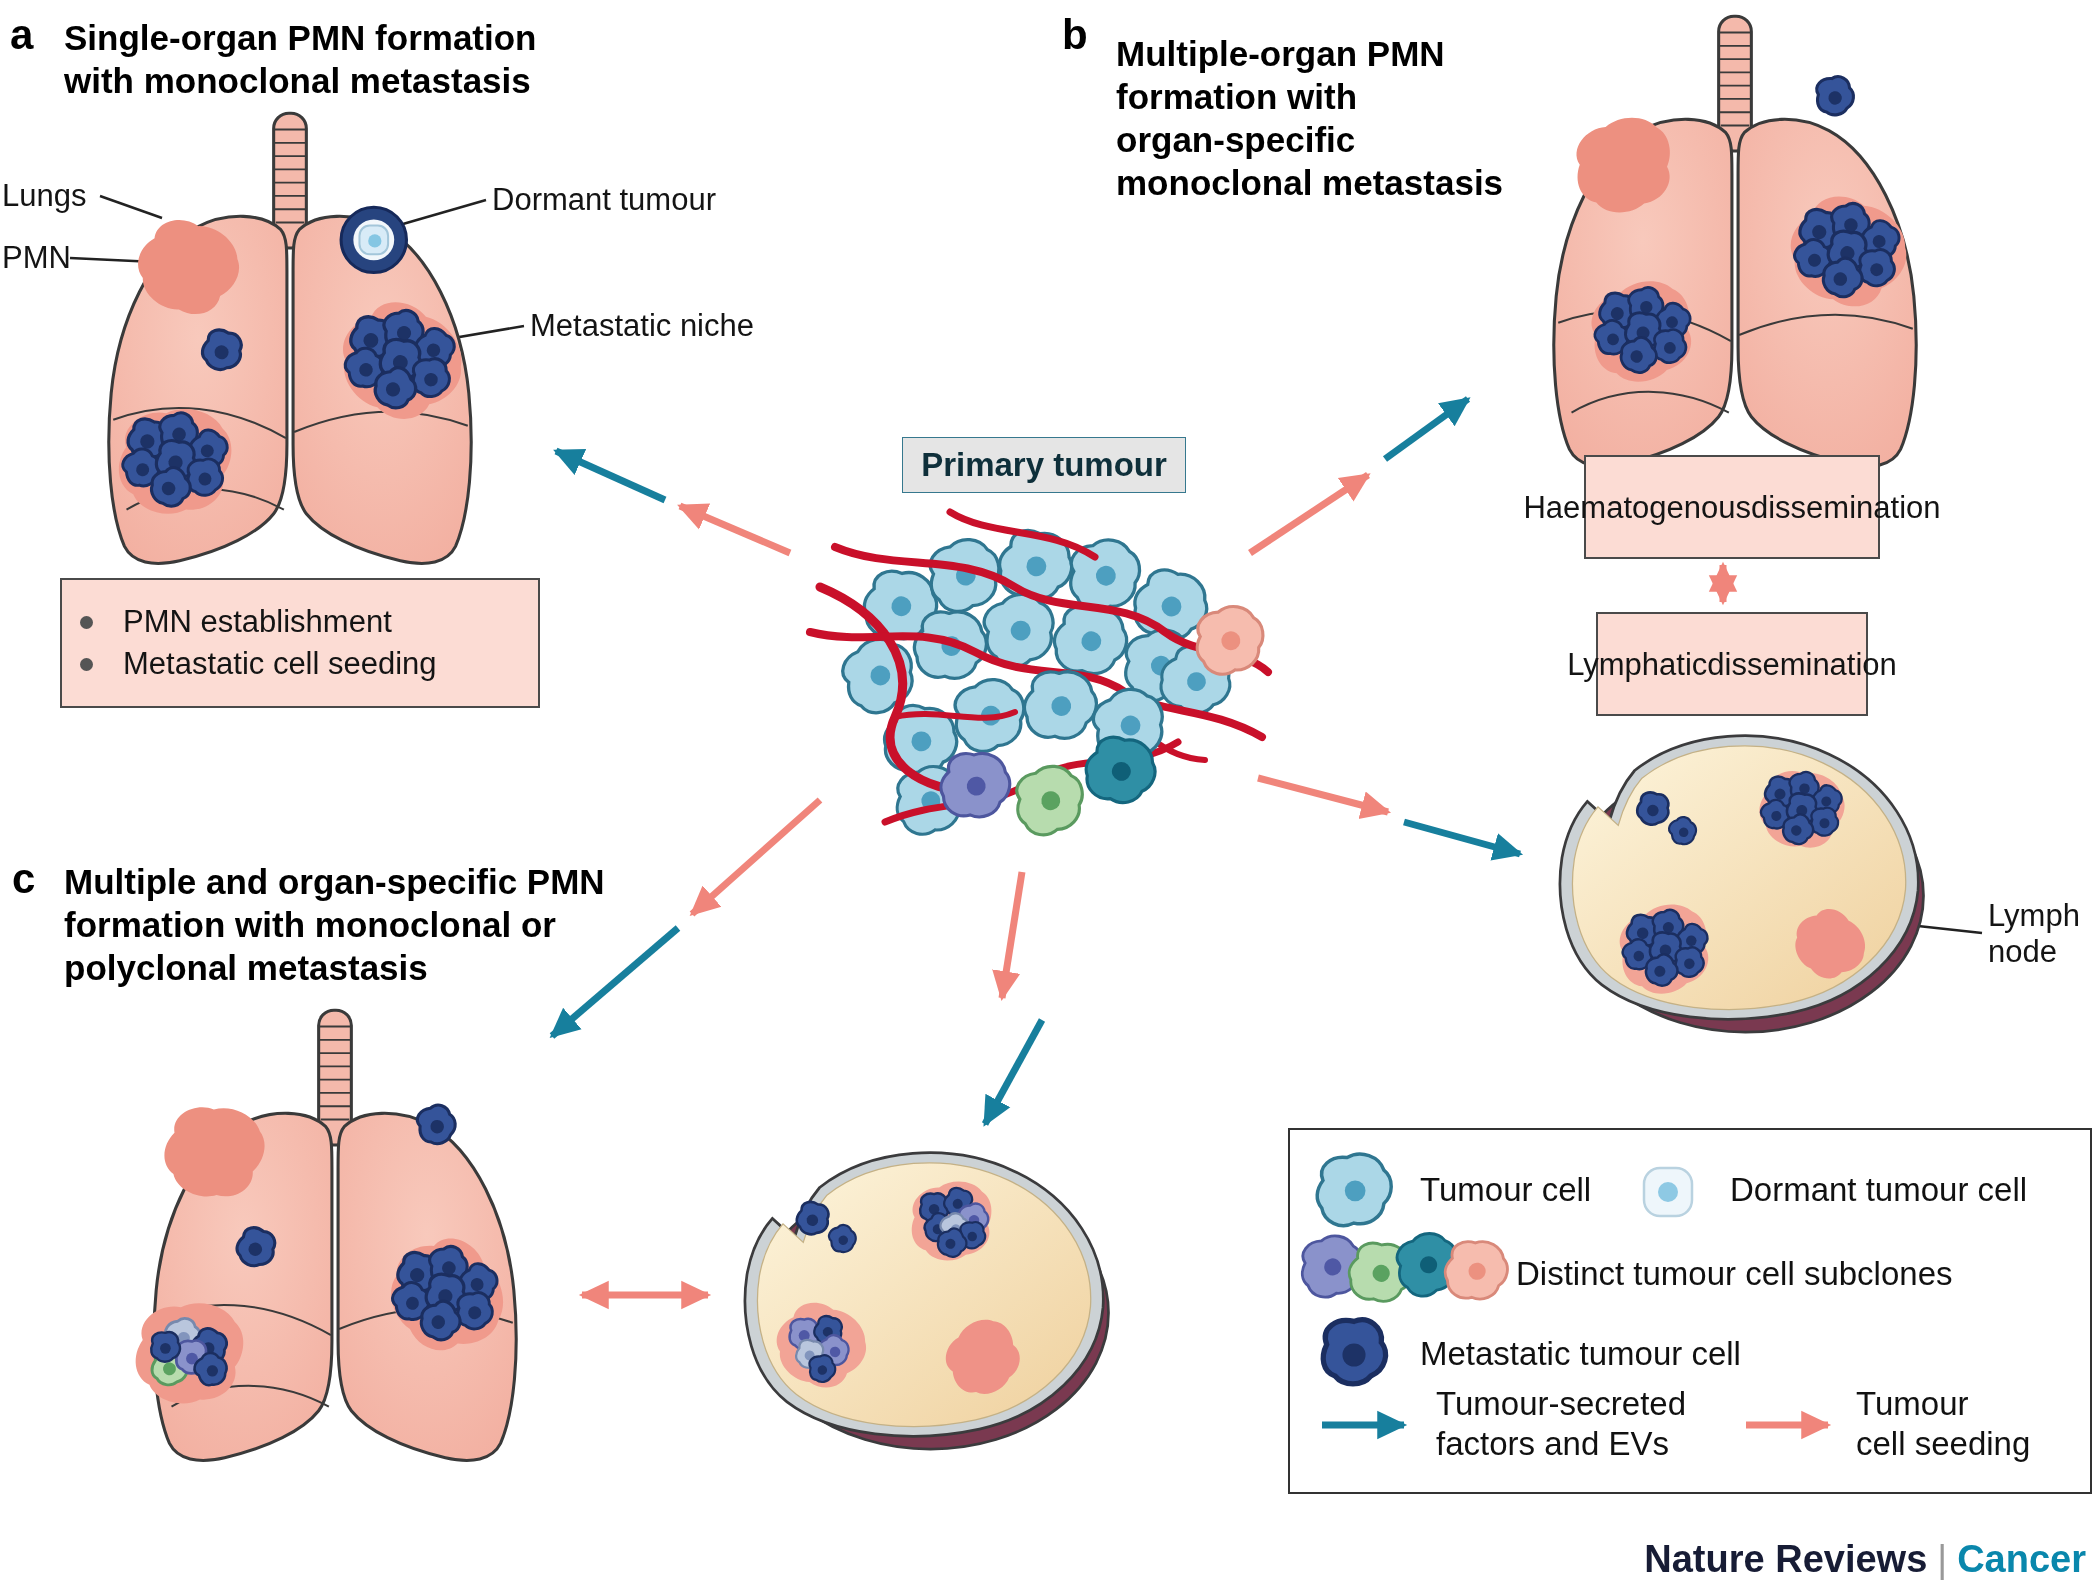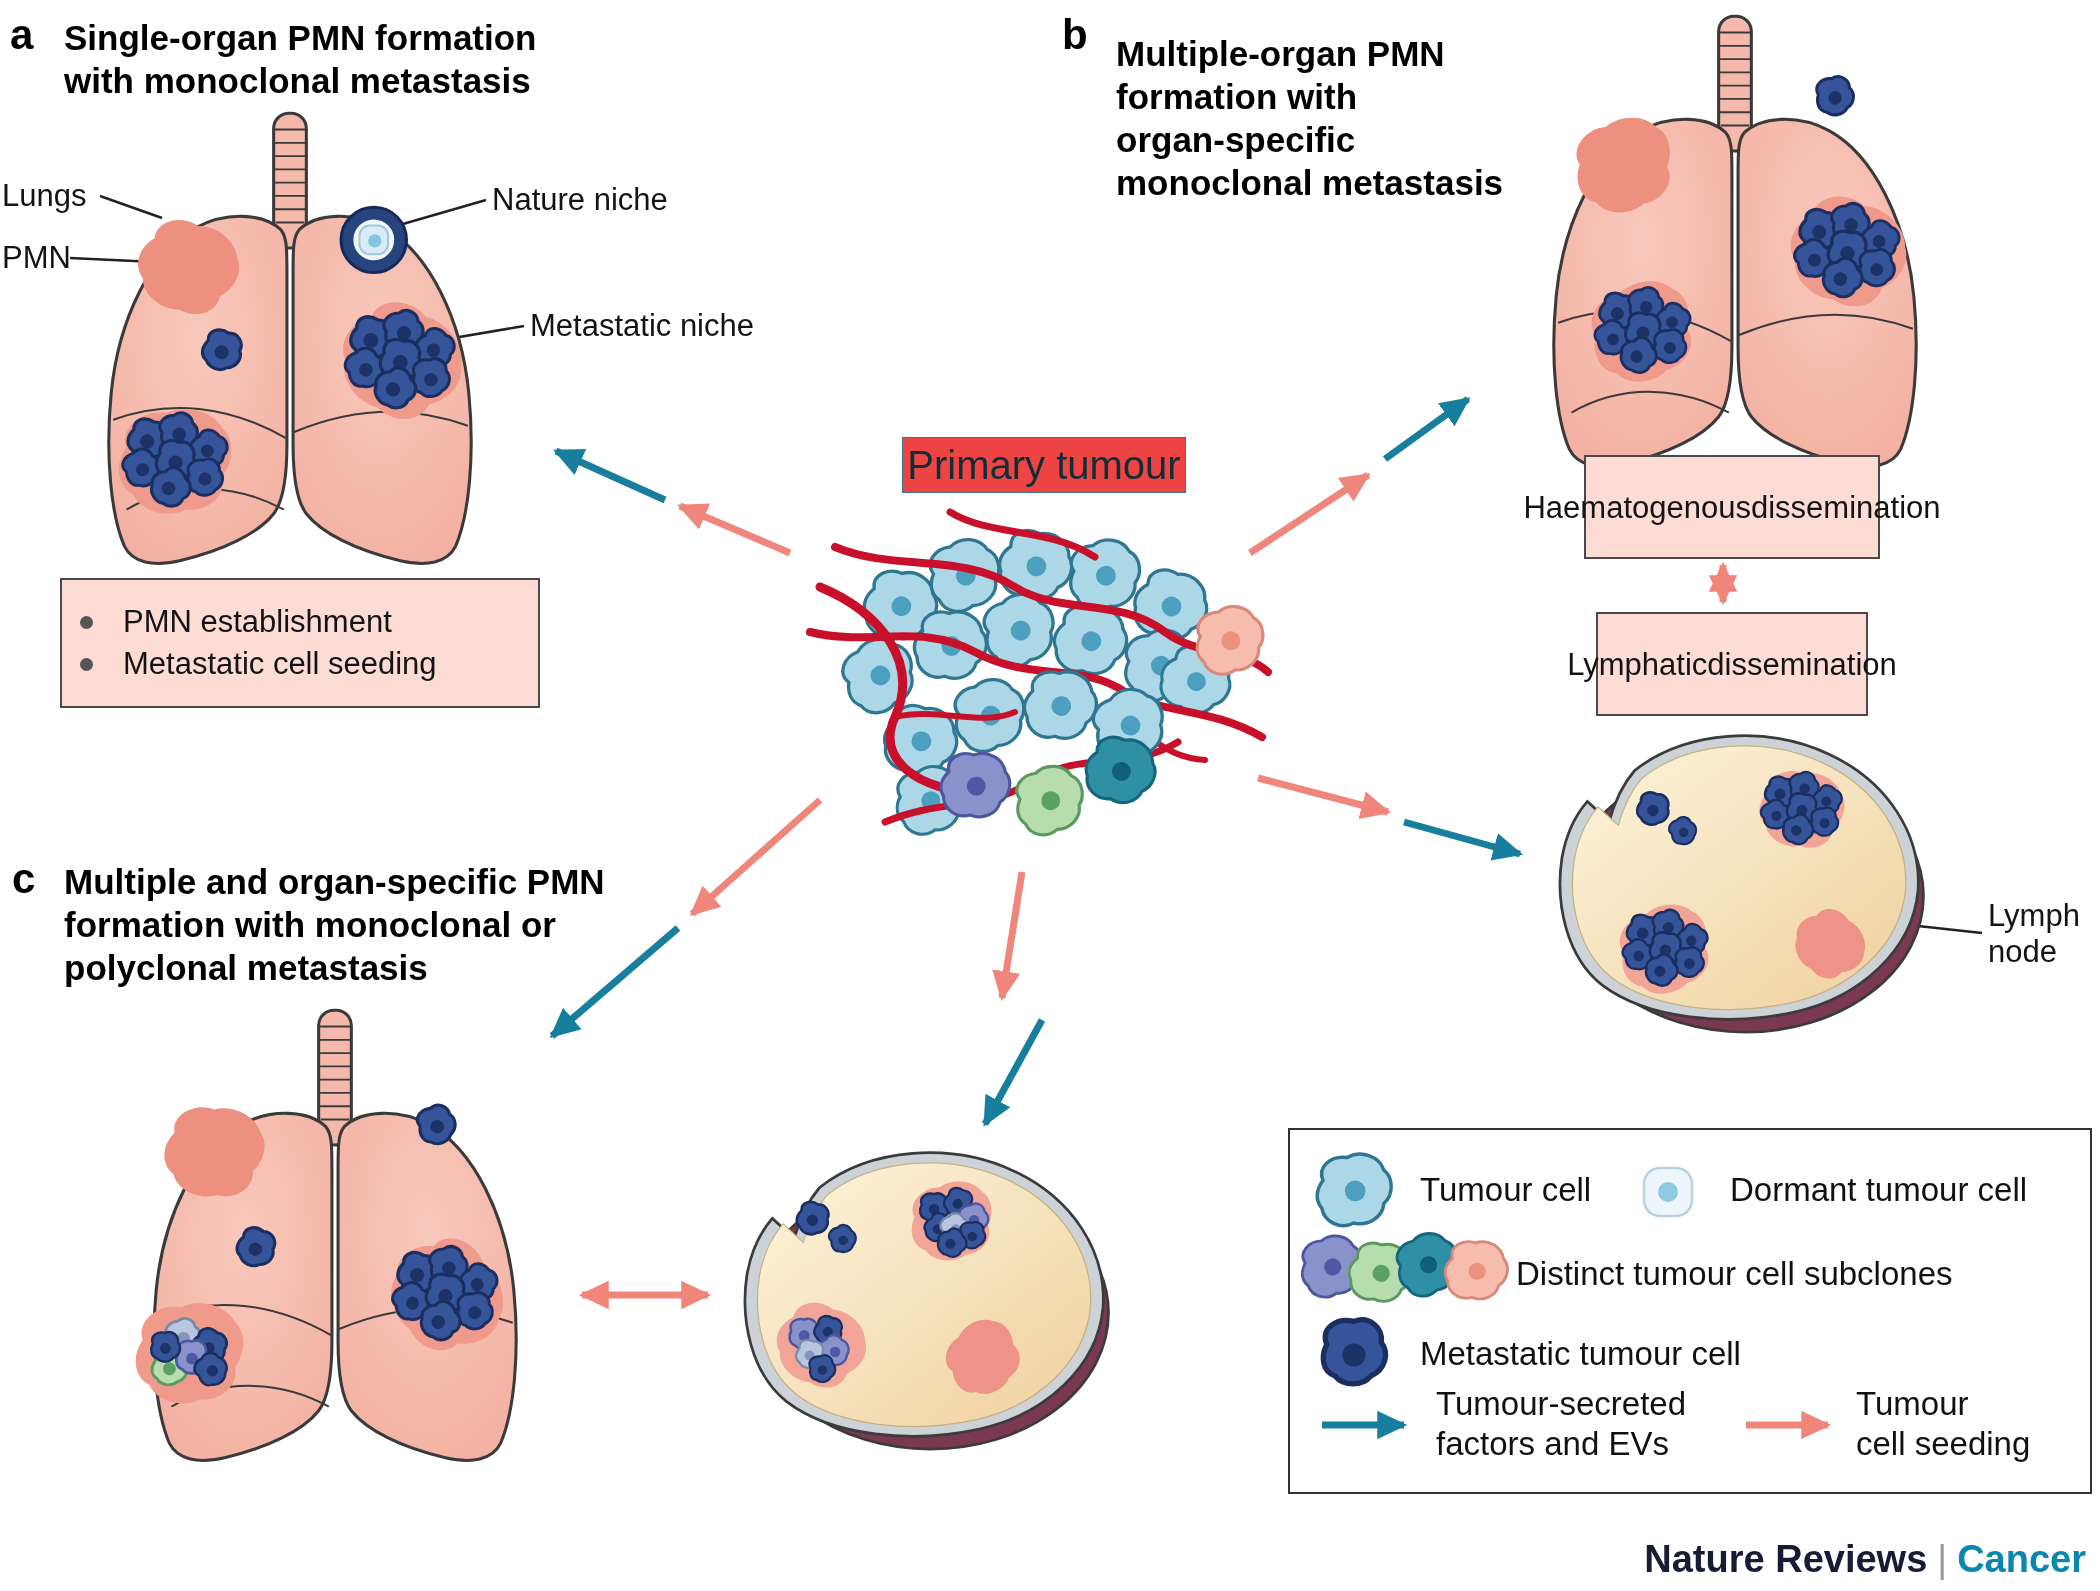--- a/index.html
+++ b/index.html
@@ -10,21 +10,21 @@
   .panel-letter{font-size:42px;font-weight:bold;color:#000;line-height:1}
   .panel-title{font-size:35px;font-weight:bold;color:#000;line-height:43px}
   .lbl{font-size:31px;color:#141414;line-height:36px;white-space:nowrap}
   .pink-box{background:#fcdcd4;border:2px solid #4a4a4a}
   .center-text{display:flex;flex-direction:row;align-items:center;justify-content:center;text-align:center}
   .boxline{font-size:31px;color:#141414;line-height:41px;white-space:nowrap}
   .bullet-box{padding:12px 18px;display:flex;flex-direction:column;justify-content:center;gap:6px}
   .bullet-row{display:flex;align-items:center;gap:30px}
   .bullet-dot{width:13px;height:13px;border-radius:50%;background:#555;flex:0 0 13px}
   .bullet-text{font-size:31px;color:#141414;white-space:nowrap}
-  .primary-box{background:#ef4444;border:1px solid #36788e;display:flex;align-items:center;justify-content:center;font-size:40px;font-weight:normal;color:#0e2f3a;white-space:nowrap}
+  .primary-box{background:#e5e5e5;border:1px solid #36788e;display:flex;align-items:center;justify-content:center;font-size:33px;font-weight:bold;color:#0e2f3a;white-space:nowrap}
   .legend-box{background:#fff;border:2.5px solid #333}
   .legend-label{font-size:33px;color:#111;line-height:40px;white-space:nowrap}
   .footer{font-size:38px;font-weight:bold;white-space:nowrap}
   .footer .brand{color:#171c35}
   .footer .sep{color:#999;font-weight:normal;padding:0 10px}
   .footer .journal{color:#0a87ac}
   
   .cell-blue{--b:#abd7e7;--s:#2f7690;--n:#4d9fc0}
   .cell-dark{--b:#35549a;--s:#1b2e60;--n:#1d3266}
   .cell-purple{--b:#8a92cb;--s:#4d569e;--n:#4f58a5}
@@ -272,21 +272,21 @@
     </g>
   </svg>
 
   <div class="abs panel-letter" style="left:10px;top:14px">a</div>
   <div class="abs panel-title" style="left:64px;top:16px">
     <div>Single-organ PMN formation</div>
     <div>with monoclonal metastasis</div>
   </div>
   <div class="abs lbl" style="left:2px;top:178px">Lungs</div>
   <div class="abs lbl" style="left:2px;top:240px">PMN</div>
-  <div class="abs lbl" style="left:492px;top:182px">Nature niche</div>
+  <div class="abs lbl" style="left:492px;top:182px">Dormant tumour</div>
   <div class="abs lbl" style="left:530px;top:308px">Metastatic niche</div>
   <div class="abs pink-box bullet-box" style="left:60px;top:578px;width:440px;height:102px">
     <div class="bullet-row">
       <span class="bullet-dot"></span>
       <span class="bullet-text">PMN establishment</span>
     </div>
     <div class="bullet-row">
       <span class="bullet-dot"></span>
       <span class="bullet-text">Metastatic cell seeding</span>
     </div>

